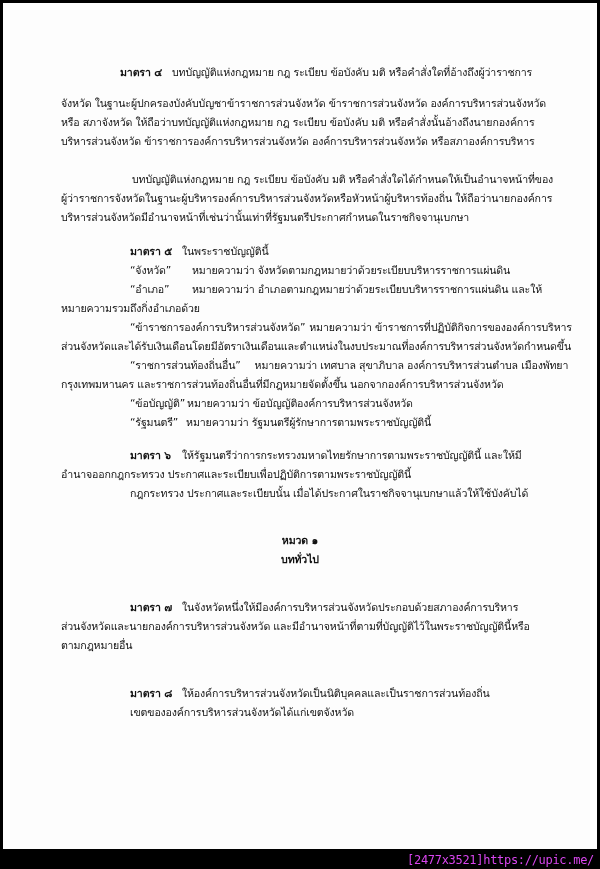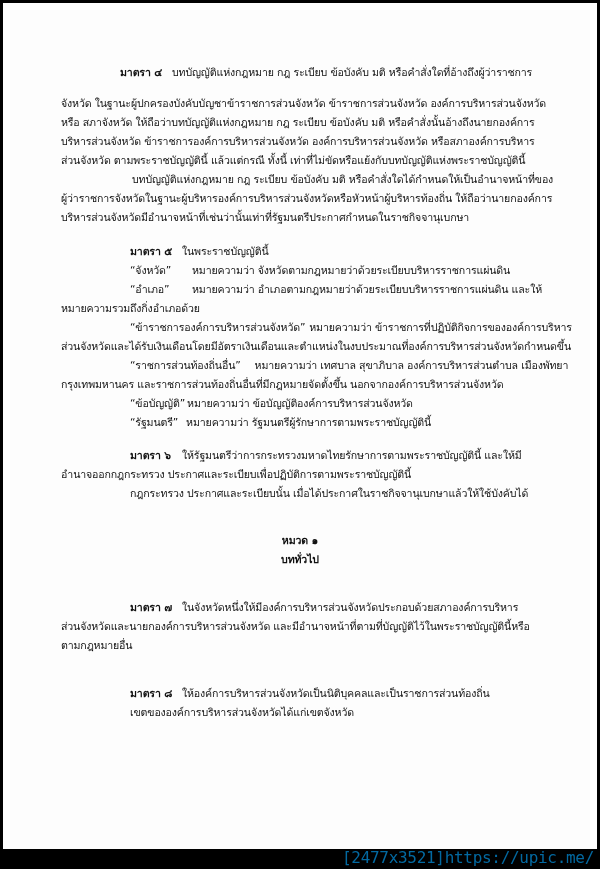--- a/index.html
+++ b/index.html
@@ -13,36 +13,35 @@
   }
   .line {
     position: absolute; font-size: 10.6px; line-height: 14px; white-space: nowrap;
     letter-spacing: -0.15px;
   }
   .b { font-weight: bold; }
   .center { left: 0; width: 594px; text-align: center; }
   .sec { display: inline-block; width: 52px; font-weight: bold; }
   .term { display: inline-block; }
   .watermark {
-    position: absolute; right: 6px; bottom: 2px; color: #0369a1; font-size: 16px;
+    position: absolute; right: 6px; bottom: 2px; color: #d946ef; font-size: 12px;
     font-family: "DejaVu Sans Mono", monospace; letter-spacing: -0.3px;
   }
 </style>
 </head>
 <body>
 
 <div class="page">
 
   <div class="line" style="left:117px; top:62px;">
     <span class="sec">มาตรา ๔</span><span>บทบัญญัติแห่งกฎหมาย กฎ ระเบียบ ข้อบังคับ มติ หรือคำสั่งใดที่อ้างถึงผู้ว่าราชการ</span>
   </div>
   <div class="line" style="left:58px; top:93px;">จังหวัด ในฐานะผู้ปกครองบังคับบัญชาข้าราชการส่วนจังหวัด ข้าราชการส่วนจังหวัด องค์การบริหารส่วนจังหวัด</div>
   <div class="line" style="left:58px; top:112px;">หรือ สภาจังหวัด ให้ถือว่าบทบัญญัติแห่งกฎหมาย กฎ ระเบียบ ข้อบังคับ มติ หรือคำสั่งนั้นอ้างถึงนายกองค์การ</div>
   <div class="line" style="left:58px; top:131px;">บริหารส่วนจังหวัด ข้าราชการองค์การบริหารส่วนจังหวัด องค์การบริหารส่วนจังหวัด หรือสภาองค์การบริหาร</div>
-  <div class="line" style="left:58px; top:150px;">ส่วนจังหวัด ตามพระราชบัญญัตินี้ แล้วแต่กรณี ทั้งนี้ เท่าที่ไม่ขัดหรือแย้งกับบทบัญญัติแห่งพระราชบัญญัตินี้</div>
   <div class="line" style="left:129px; top:169px;">บทบัญญัติแห่งกฎหมาย กฎ ระเบียบ ข้อบังคับ มติ หรือคำสั่งใดได้กำหนดให้เป็นอำนาจหน้าที่ของ</div>
   <div class="line" style="left:58px; top:188px;">ผู้ว่าราชการจังหวัดในฐานะผู้บริหารองค์การบริหารส่วนจังหวัดหรือหัวหน้าผู้บริหารท้องถิ่น ให้ถือว่านายกองค์การ</div>
   <div class="line" style="left:58px; top:207px;">บริหารส่วนจังหวัดมีอำนาจหน้าที่เช่นว่านั้นเท่าที่รัฐมนตรีประกาศกำหนดในราชกิจจานุเบกษา</div>
 
   <div class="line" style="left:127px; top:241px;">
     <span class="sec">มาตรา ๕</span><span>ในพระราชบัญญัตินี้</span>
   </div>
   <div class="line" style="left:127px; top:260px;">
     <span class="term" style="width:62px;">“จังหวัด”</span><span>หมายความว่า จังหวัดตามกฎหมายว่าด้วยระเบียบบริหารราชการแผ่นดิน</span>
   </div>

